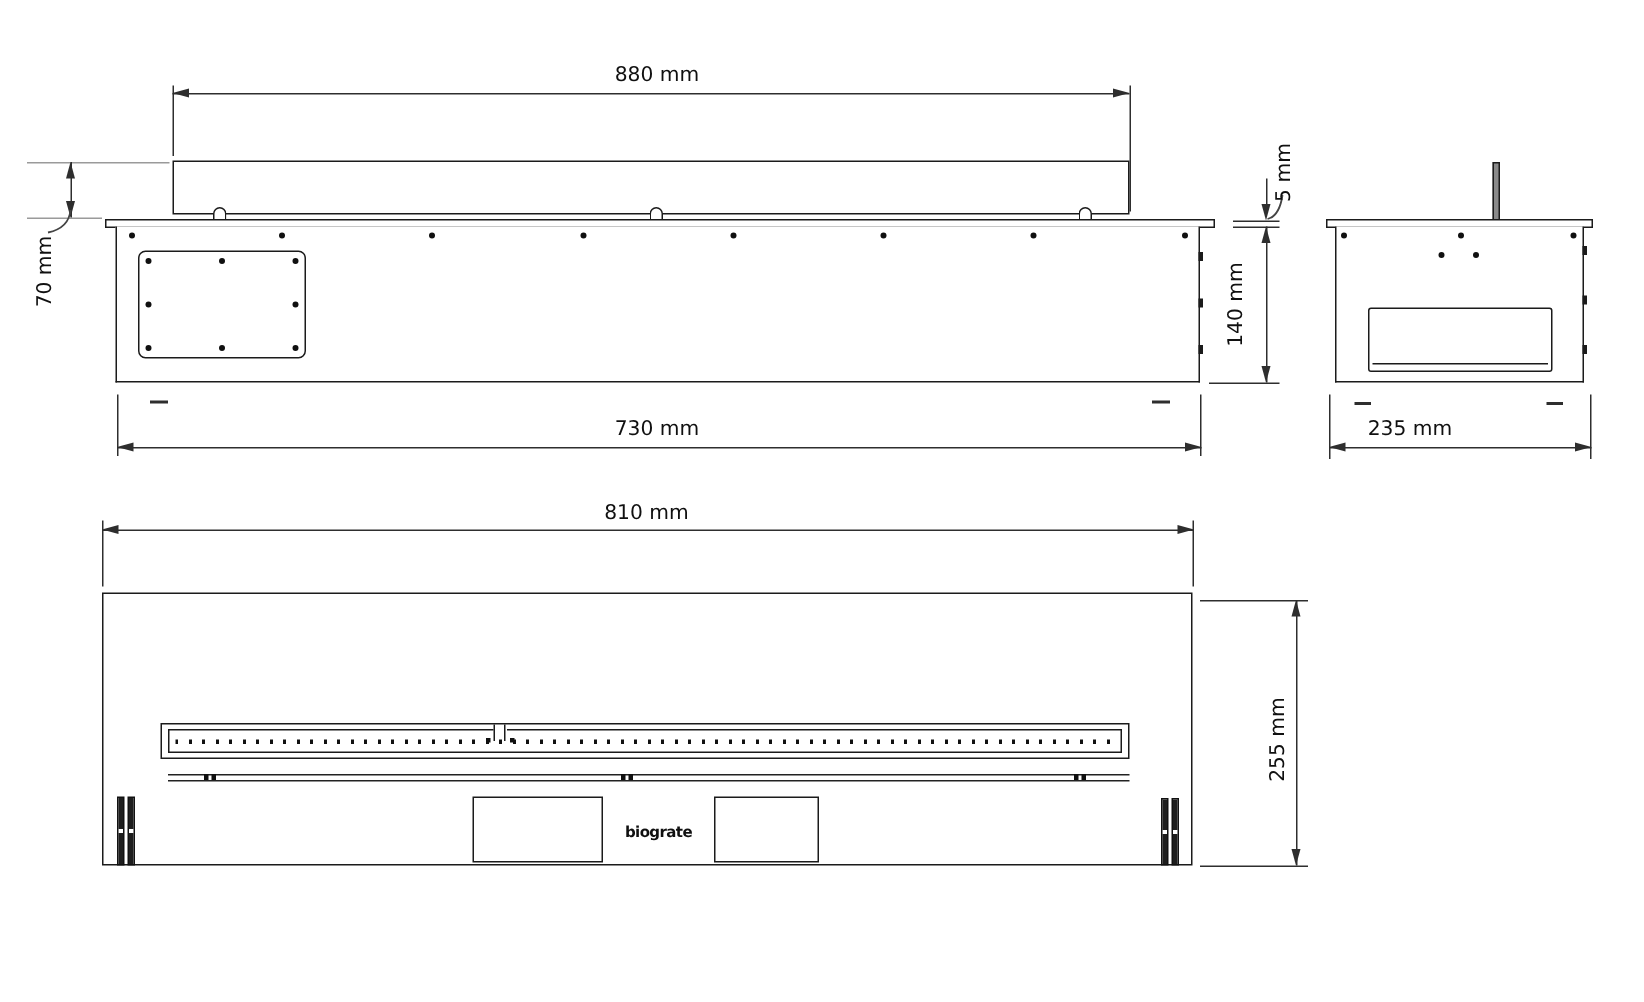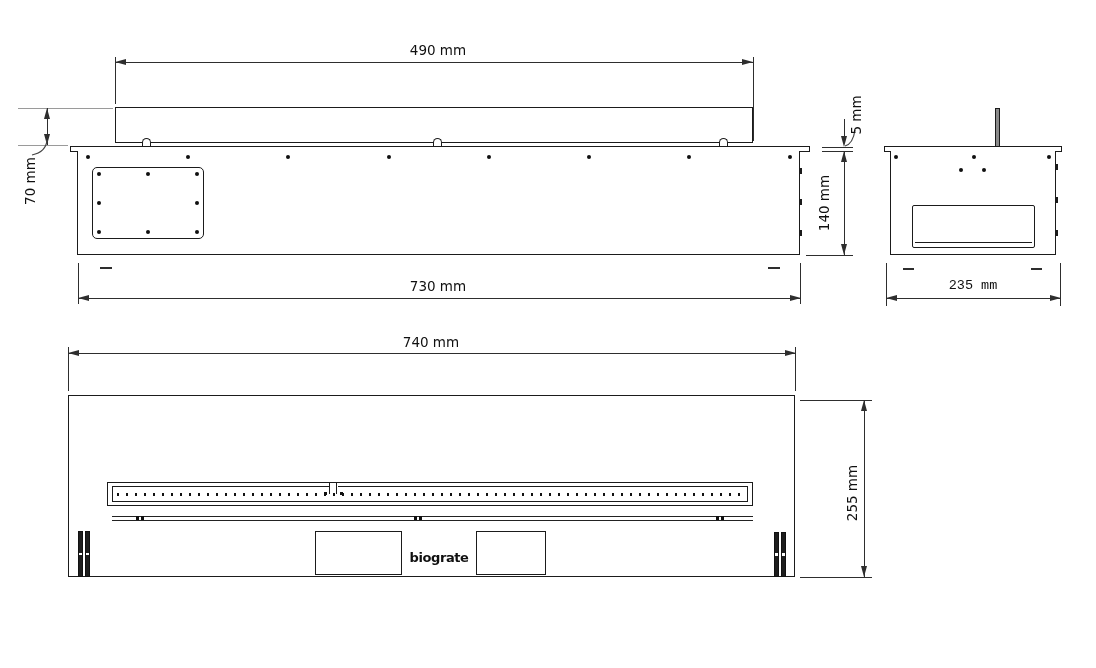--- a/index.html
+++ b/index.html
@@ -20,21 +20,21 @@
   .ar{border-top-width:3.5px;border-bottom-width:3.5px;border-left:11px solid #2e2e2e;}
   .au{border-left-width:3.5px;border-right-width:3.5px;border-bottom:11px solid #2e2e2e;}
   .ad{border-left-width:3.5px;border-right-width:3.5px;border-top:11px solid #2e2e2e;}
   .hook{position:absolute;width:9px;height:8px;border:1.5px solid #1b1b1b;border-bottom:none;
         border-radius:5px 5px 0 0;background:#ffffff;}
   .tick{position:absolute;width:3px;height:6px;background:#1b1b1b;}
   .dash{position:absolute;height:2px;background:#2e2e2e;}
   .vent{position:absolute;width:4.5px;
         background:linear-gradient(to bottom,#1e1e1e 0 47%,#ffffff 47% 53%,#1e1e1e 53% 100%);
         border:0.8px solid #111;}
-  .logo{position:absolute;font-size:13px;font-weight:bold;letter-spacing:-0.4px;color:#101010;text-align:center;}
+  .logo{position:absolute;font-size:10px;font-weight:bold;letter-spacing:-0.4px;color:#101010;text-align:center;}
 </style>
 </head>
 <body>
 
 <div class="canvas">
 
   <div>
     <div class="edge" style="left:115px;top:107px;width:638px;height:36px;"></div>
     <div class="hook" style="left:142px;top:138px;"></div>
     <div class="hook" style="left:433px;top:138px;"></div>
@@ -119,21 +119,21 @@
     <div class="edge" style="left:476px;top:531px;width:70px;height:44px;border-width:1.8px;"></div>
     <div class="logo" style="left:409px;top:550px;width:60px;">biograte</div>
   </div>
 
   <div>
     <div class="l" style="left:115px;top:57px;width:1px;height:47px;"></div>
     <div class="l" style="left:753px;top:57px;width:1px;height:84px;"></div>
     <div class="l" style="left:115px;top:62px;width:638px;height:1px;"></div>
     <div class="arr al" style="left:115px;top:58.5px;"></div>
     <div class="arr ar" style="left:742px;top:58.5px;"></div>
-    <div class="lbl" style="left:388px;top:43px;width:100px;">490 mm</div>
+    <div class="lbl" style="left:388px;top:43px;width:100px;">880 mm</div>
   </div>
 
   <div>
     <div class="l lg" style="left:18px;top:108px;width:95px;height:1px;"></div>
     <div class="l lg" style="left:18px;top:145px;width:50px;height:1px;"></div>
     <div class="l" style="left:47px;top:108px;width:1px;height:37px;"></div>
     <div class="arr au" style="left:44px;top:108px;"></div>
     <div class="arr ad" style="left:44px;top:134px;"></div>
     <svg style="position:absolute;left:28px;top:138px;" width="22" height="22" viewBox="0 0 22 22">
       <path d="M19,2 Q18,14 4,17" fill="none" stroke="#444" stroke-width="1.2"></path>
@@ -168,30 +168,30 @@
     <div class="l" style="left:806px;top:255px;width:47px;height:1px;"></div>
     <div class="lbl rot" style="left:789px;top:196px;width:70px;height:14px;">140 mm</div>
   </div>
 
   <div>
     <div class="l" style="left:886px;top:263px;width:1px;height:43px;"></div>
     <div class="l" style="left:1060px;top:263px;width:1px;height:43px;"></div>
     <div class="l" style="left:886px;top:298px;width:175px;height:1px;"></div>
     <div class="arr al" style="left:886px;top:294.5px;"></div>
     <div class="arr ar" style="left:1050px;top:294.5px;"></div>
-    <div class="lbl" style="left:903px;top:279px;width:140px;font-family:Liberation Mono, monospace;">235 mm</div>
+    <div class="lbl" style="left:870px;top:279px;width:140px;">235 mm</div>
   </div>
 
   <div>
     <div class="l" style="left:68px;top:347px;width:1px;height:44px;"></div>
     <div class="l" style="left:795px;top:347px;width:1px;height:44px;"></div>
     <div class="l" style="left:68px;top:353px;width:728px;height:1px;"></div>
     <div class="arr al" style="left:68px;top:349.5px;"></div>
     <div class="arr ar" style="left:785px;top:349.5px;"></div>
-    <div class="lbl" style="left:361px;top:335px;width:140px;">740 mm</div>
+    <div class="lbl" style="left:361px;top:335px;width:140px;">810 mm</div>
   </div>
 
   <div>
     <div class="l" style="left:800px;top:400px;width:72px;height:1px;"></div>
     <div class="l" style="left:800px;top:577px;width:72px;height:1px;"></div>
     <div class="l" style="left:864px;top:400px;width:1px;height:177px;"></div>
     <div class="arr au" style="left:861px;top:400px;"></div>
     <div class="arr ad" style="left:861px;top:566px;"></div>
     <div class="lbl rot" style="left:817px;top:486px;width:70px;height:14px;">255 mm</div>
   </div>

